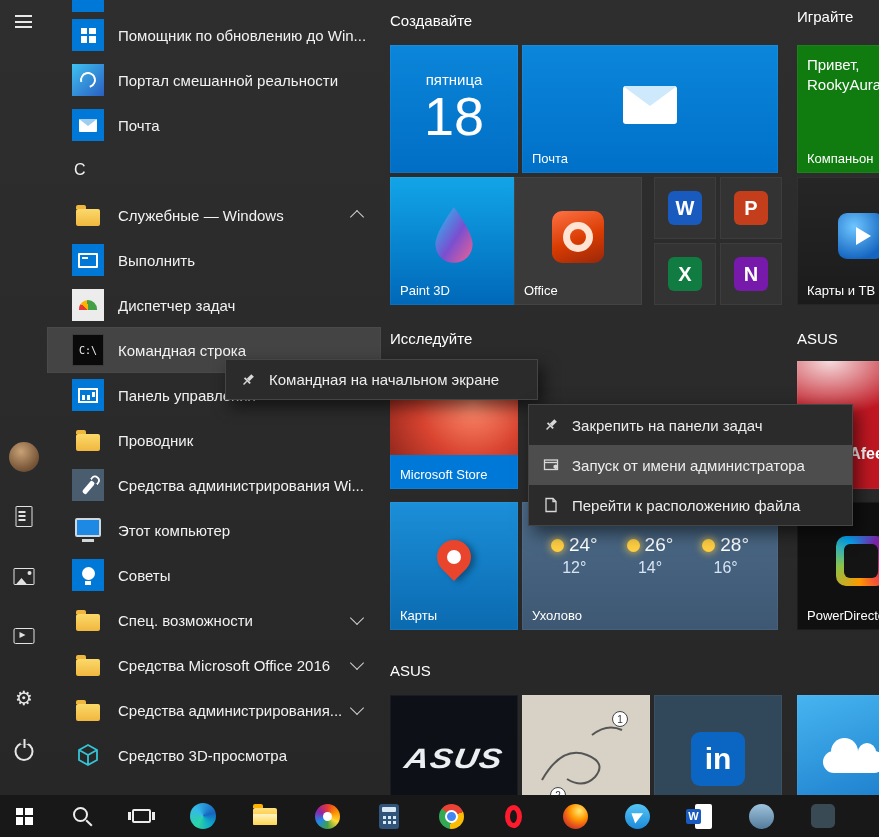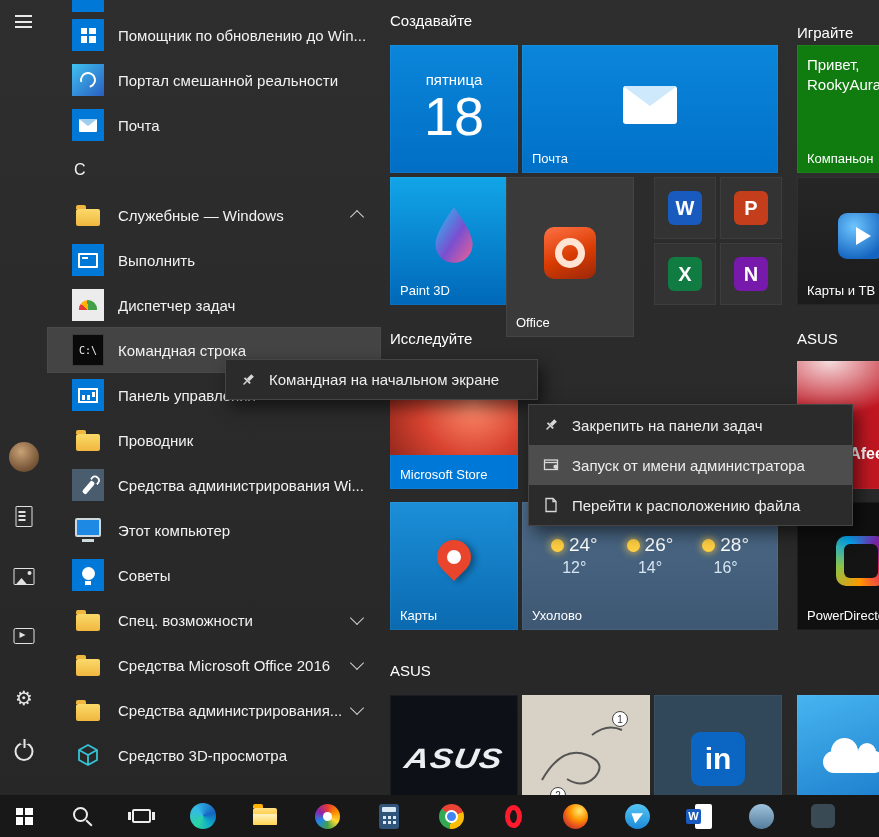--- a/index.html
+++ b/index.html
@@ -318,21 +318,21 @@
         <svg width="24" height="24" viewBox="0 0 24 24">
             <path d="M12 2 L21 7 V17 L12 22 L3 17 V7 Z M3 7 L12 12 L21 7 M12 12 V22" fill="none" stroke="#35c4d7" stroke-width="1.8"></path>
           </svg>
       </span>
       <span class="lbl">Средство 3D-просмотра</span>
     </div>
   </div>
 
   <div class="tiles">
     <div class="tgh" style="left:12px;top:12px">Создавайте</div>
-    <div class="tgh" style="left:419px;top:24px">Играйте</div>
+    <div class="tgh" style="left:419px;top:8px">Играйте</div>
     <div class="tgh" style="left:12px;top:330px">Исследуйте</div>
     <div class="tgh" style="left:419px;top:330px">ASUS</div>
     <div class="tgh" style="left:12px;top:662px">ASUS</div>
 
     <div class="tile t-cal" style="left:12px;top:45px;width:128px;height:128px">
       <div class="calwrap">
         <span class="calwd">пятница</span>
         <span class="caldn">18</span>
       </div>
     </div>
@@ -353,21 +353,21 @@
                 <stop offset=".55" stop-color="#7a4fd0"></stop>
                 <stop offset="1" stop-color="#f06292"></stop>
               </linearGradient>
             </defs>
             <path d="M14 1 C14 1 24 14 24 21 a10 10 0 0 1 -20 0 C4 14 14 1 14 1 Z" fill="url(#pd1)"></path>
           </svg>
       </div>
       <span class="tl">Paint 3D</span>
     </div>
 
-    <div class="tile t-office" style="left:128px;top:177px;width:128px;height:160px">
+    <div class="tile t-office" style="left:136px;top:177px;width:128px;height:128px">
       <div class="cmid">
           <span class="offlg"></span>
         </div>
       <span class="tl">Office</span>
     </div>
 
     <div class="tile t-small" style="left:276px;top:177px;width:62px;height:62px">
       <div class="cmid">
           <span class="appsq sq-word">W</span>
         </div>

